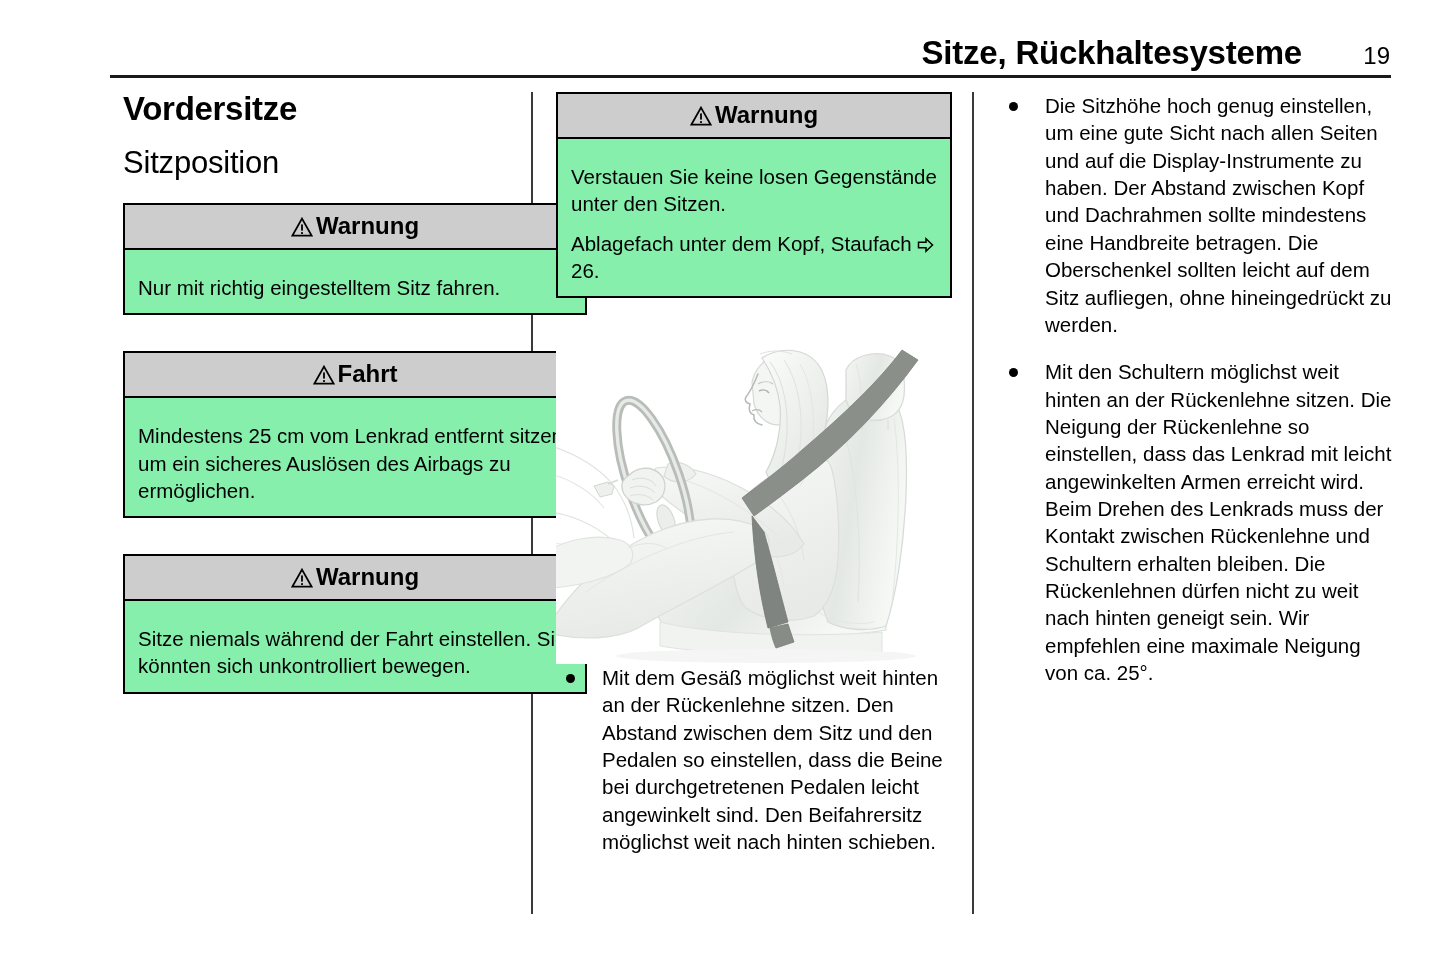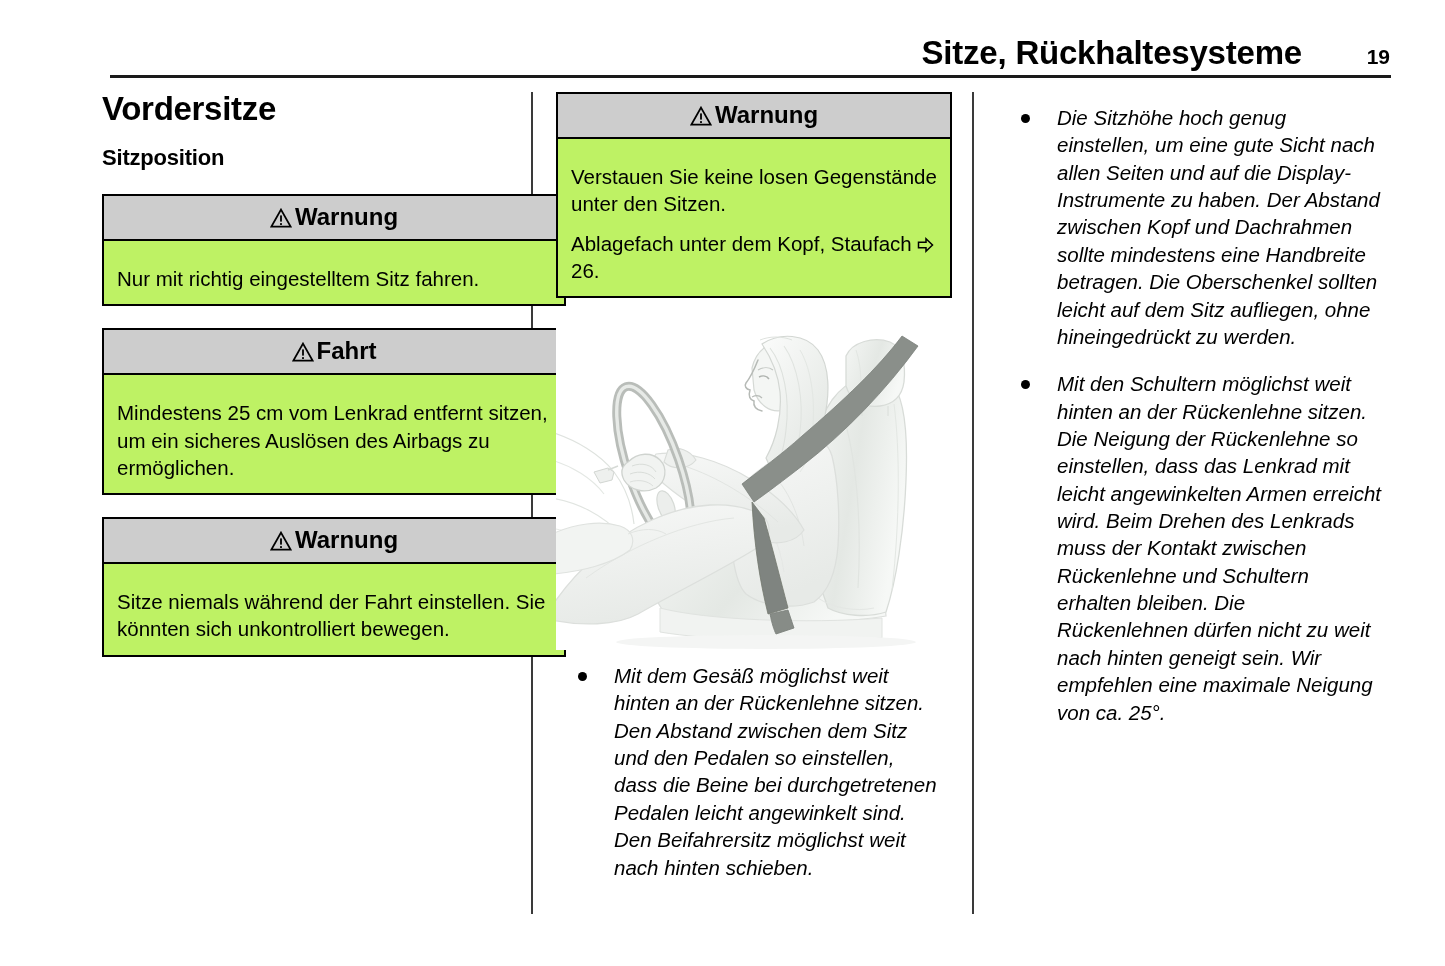--- a/index.html
+++ b/index.html
@@ -26,22 +26,22 @@
     align-items: baseline;
     justify-content: flex-end;
   }
   .header-title {
     font-size: 33px;
     font-weight: bold;
     letter-spacing: -0.2px;
     white-space: nowrap;
   }
   .header-pageno {
-    font-size: 21px;
-    font-weight: bold;
+    font-size: 24px;
+    font-weight: normal;
     margin-left: 44px;
     width: 44px;
     text-align: right;
   }
   .header-rule {
     position: absolute;
     left: 110px;
     top: 75px;
     width: 1281px;
     height: 3px;
@@ -61,50 +61,50 @@
     height: 822px;
     background: #3a3a3a;
   }
   .col-sep.sep-1 { left: 531px; }
   .col-sep.sep-2 { left: 972px; }
 
   .col {
     position: absolute;
     top: 0;
   }
-  .col-1 { left: 102px; width: 464px; }
+  .col-1 { left: 123px; width: 464px; }
   .col-2 { left: 556px; width: 396px; }
   .col-3 { left: 997px; width: 396px; }
 
   
   h1.sect-title {
     margin: 0;
     padding: 0;
     font-size: 33px;
     font-weight: bold;
     line-height: 1.0;
     letter-spacing: -0.3px;
   }
   h2.sub-title {
     margin: 0;
     padding: 0;
-    font-size: 22px;
-    font-weight: bold;
+    font-size: 31px;
+    font-weight: normal;
     line-height: 1.0;
     letter-spacing: -0.2px;
   }
   .sp-h1 { height: 22px; }
   .sp-h2 { height: 25px; }
 
   
   .notice {
     border: 2px solid #000000;
     box-sizing: border-box;
-    margin-bottom: 22px;
-    background: #bef264;
+    margin-bottom: 36px;
+    background: #86efac;
   }
   .notice-head {
     background: #cdcdcd;
     border-bottom: 2px solid #000000;
     text-align: center;
     font-size: 24px;
     font-weight: bold;
     padding: 9px 6px 10px 6px;
     display: flex;
     align-items: center;
@@ -149,23 +149,22 @@
     height: 330px;
     margin-top: 22px;
     position: relative;
     overflow: hidden;
   }
   .figure svg { display: block; }
 
   
   ul.bullets {
     list-style: none;
-    margin: 12px;
+    margin: 0;
     padding: 0;
-    font-style: italic;
   }
   ul.bullets li {
     position: relative;
     padding-left: 48px;
     font-size: 20.5px;
     line-height: 1.335;
     margin-bottom: 20px;
   }
   ul.bullets li:last-child { margin-bottom: 0; }
   ul.bullets li .dot {

